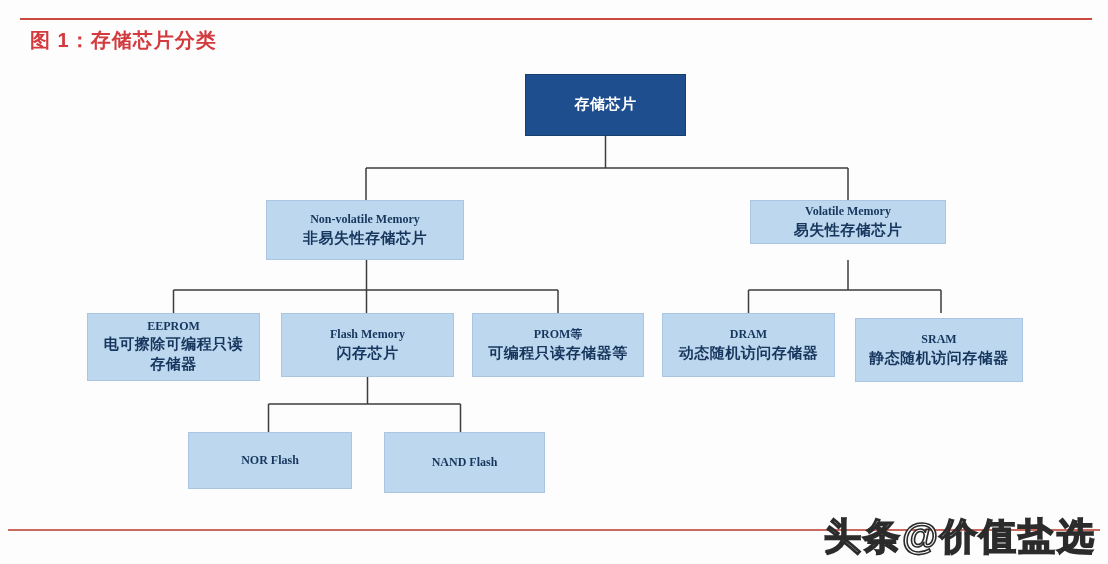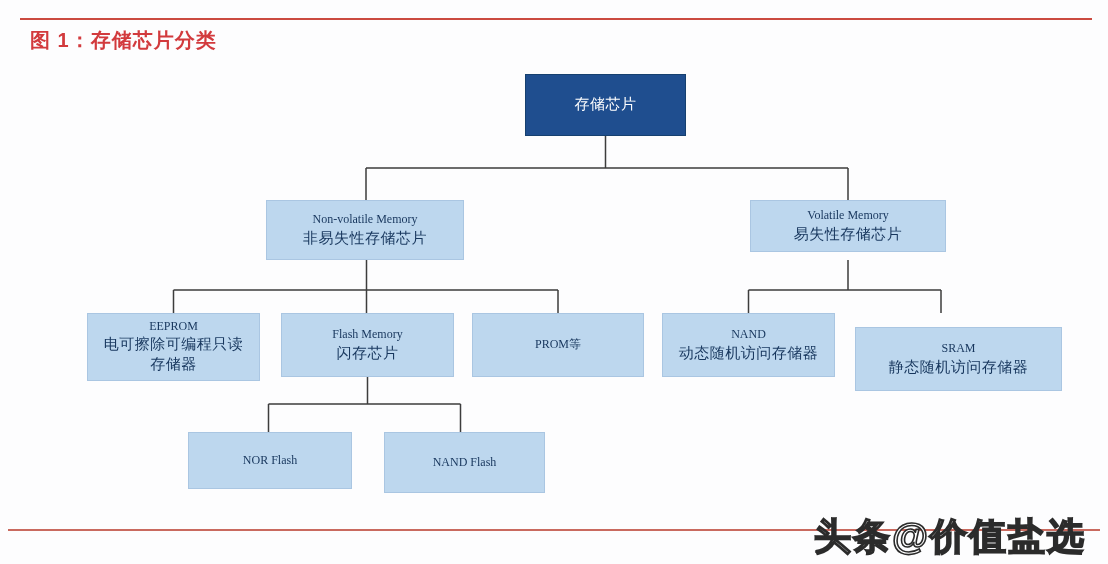--- a/index.html
+++ b/index.html
@@ -20,39 +20,39 @@
     font-family:"Liberation Sans", sans-serif;
   }
   .connectors{position:absolute;left:0;top:0;}
   .node{
     position:absolute;box-sizing:border-box;
     display:flex;flex-direction:column;align-items:center;justify-content:center;
     background:var(--child-box-fill,#bdd7ee);
     border:1px solid #aac6e2;
     color:var(--child-box-text,#17365d);
     font-family:"Liberation Serif", serif;
-    font-weight:normal;text-align:center;line-height:1.42;
+    font-weight:bold;text-align:center;line-height:1.42;
   }
   .node .en{font-size:12px;display:block;}
   .node .zh{font-size:15px;display:block;letter-spacing:0.5px;}
   .node.dark{
     background:var(--root-box-fill,#1f4e8f);
     border:1px solid #16406f;
     color:var(--root-box-text,#ffffff);
   }
   .source-text{
     position:absolute;left:35px;top:503px;
     font-size:17px;color:#5f5f68;letter-spacing:1px;
   }
   .bottom-rule{
     position:absolute;left:8px;top:529px;width:1092px;height:2px;
     background:#c96a5f;
   }
   .watermark{
-    position:absolute;right:22px;top:512px;
+    position:absolute;right:12px;top:512px;
     font-size:37px;font-weight:bold;letter-spacing:2px;
     color:#ffffff;
     -webkit-text-stroke:1.6px #2b2b2b;
     text-shadow:0 0 1px #2b2b2b;
     font-family:"Liberation Sans", sans-serif;
     white-space:nowrap;
   }
 </style>
 </head>
 <body>
@@ -71,46 +71,47 @@
 
   <div class="node dark" style="left:525px;top:74px;width:161px;height:62px">
     <span class="zh">存储芯片</span>
   </div>
 
   <div class="node" style="left:266px;top:200px;width:198px;height:60px">
     <span class="en">Non-volatile Memory</span>
     <span class="zh">非易失性存储芯片</span>
   </div>
 
-  <div class="node" style="left:750px;top:200px;width:196px;height:52px">
+  <div class="node" style="left:750px;top:200px;width:196px;height:44px">
     <span class="en">Volatile Memory</span>
     <span class="zh">易失性存储芯片</span>
   </div>
 
   <div class="node" style="left:87px;top:313px;width:173px;height:68px;line-height:1.32">
     <span class="en">EEPROM</span>
     <span class="zh">电可擦除可编程只读</span>
     <span class="zh">存储器</span>
   </div>
 
   <div class="node" style="left:281px;top:313px;width:173px;height:64px">
     <span class="en">Flash Memory</span>
     <span class="zh">闪存芯片</span>
   </div>
 
   <div class="node" style="left:472px;top:313px;width:172px;height:64px">
     <span class="en">PROM等</span>
+    <span class="zh">可编程只读存储器等</span>
   </div>
 
   <div class="node" style="left:662px;top:313px;width:173px;height:64px">
-    <span class="en">NAND</span>
+    <span class="en">DRAM</span>
     <span class="zh">动态随机访问存储器</span>
   </div>
 
-  <div class="node" style="left:855px;top:327px;width:207px;height:64px">
+  <div class="node" style="left:855px;top:318px;width:168px;height:64px">
     <span class="en">SRAM</span>
     <span class="zh">静态随机访问存储器</span>
   </div>
 
   <div class="node" style="left:188px;top:432px;width:164px;height:57px">
     <span class="en">NOR Flash</span>
   </div>
 
   <div class="node" style="left:384px;top:432px;width:161px;height:61px">
     <span class="en">NAND Flash</span>

